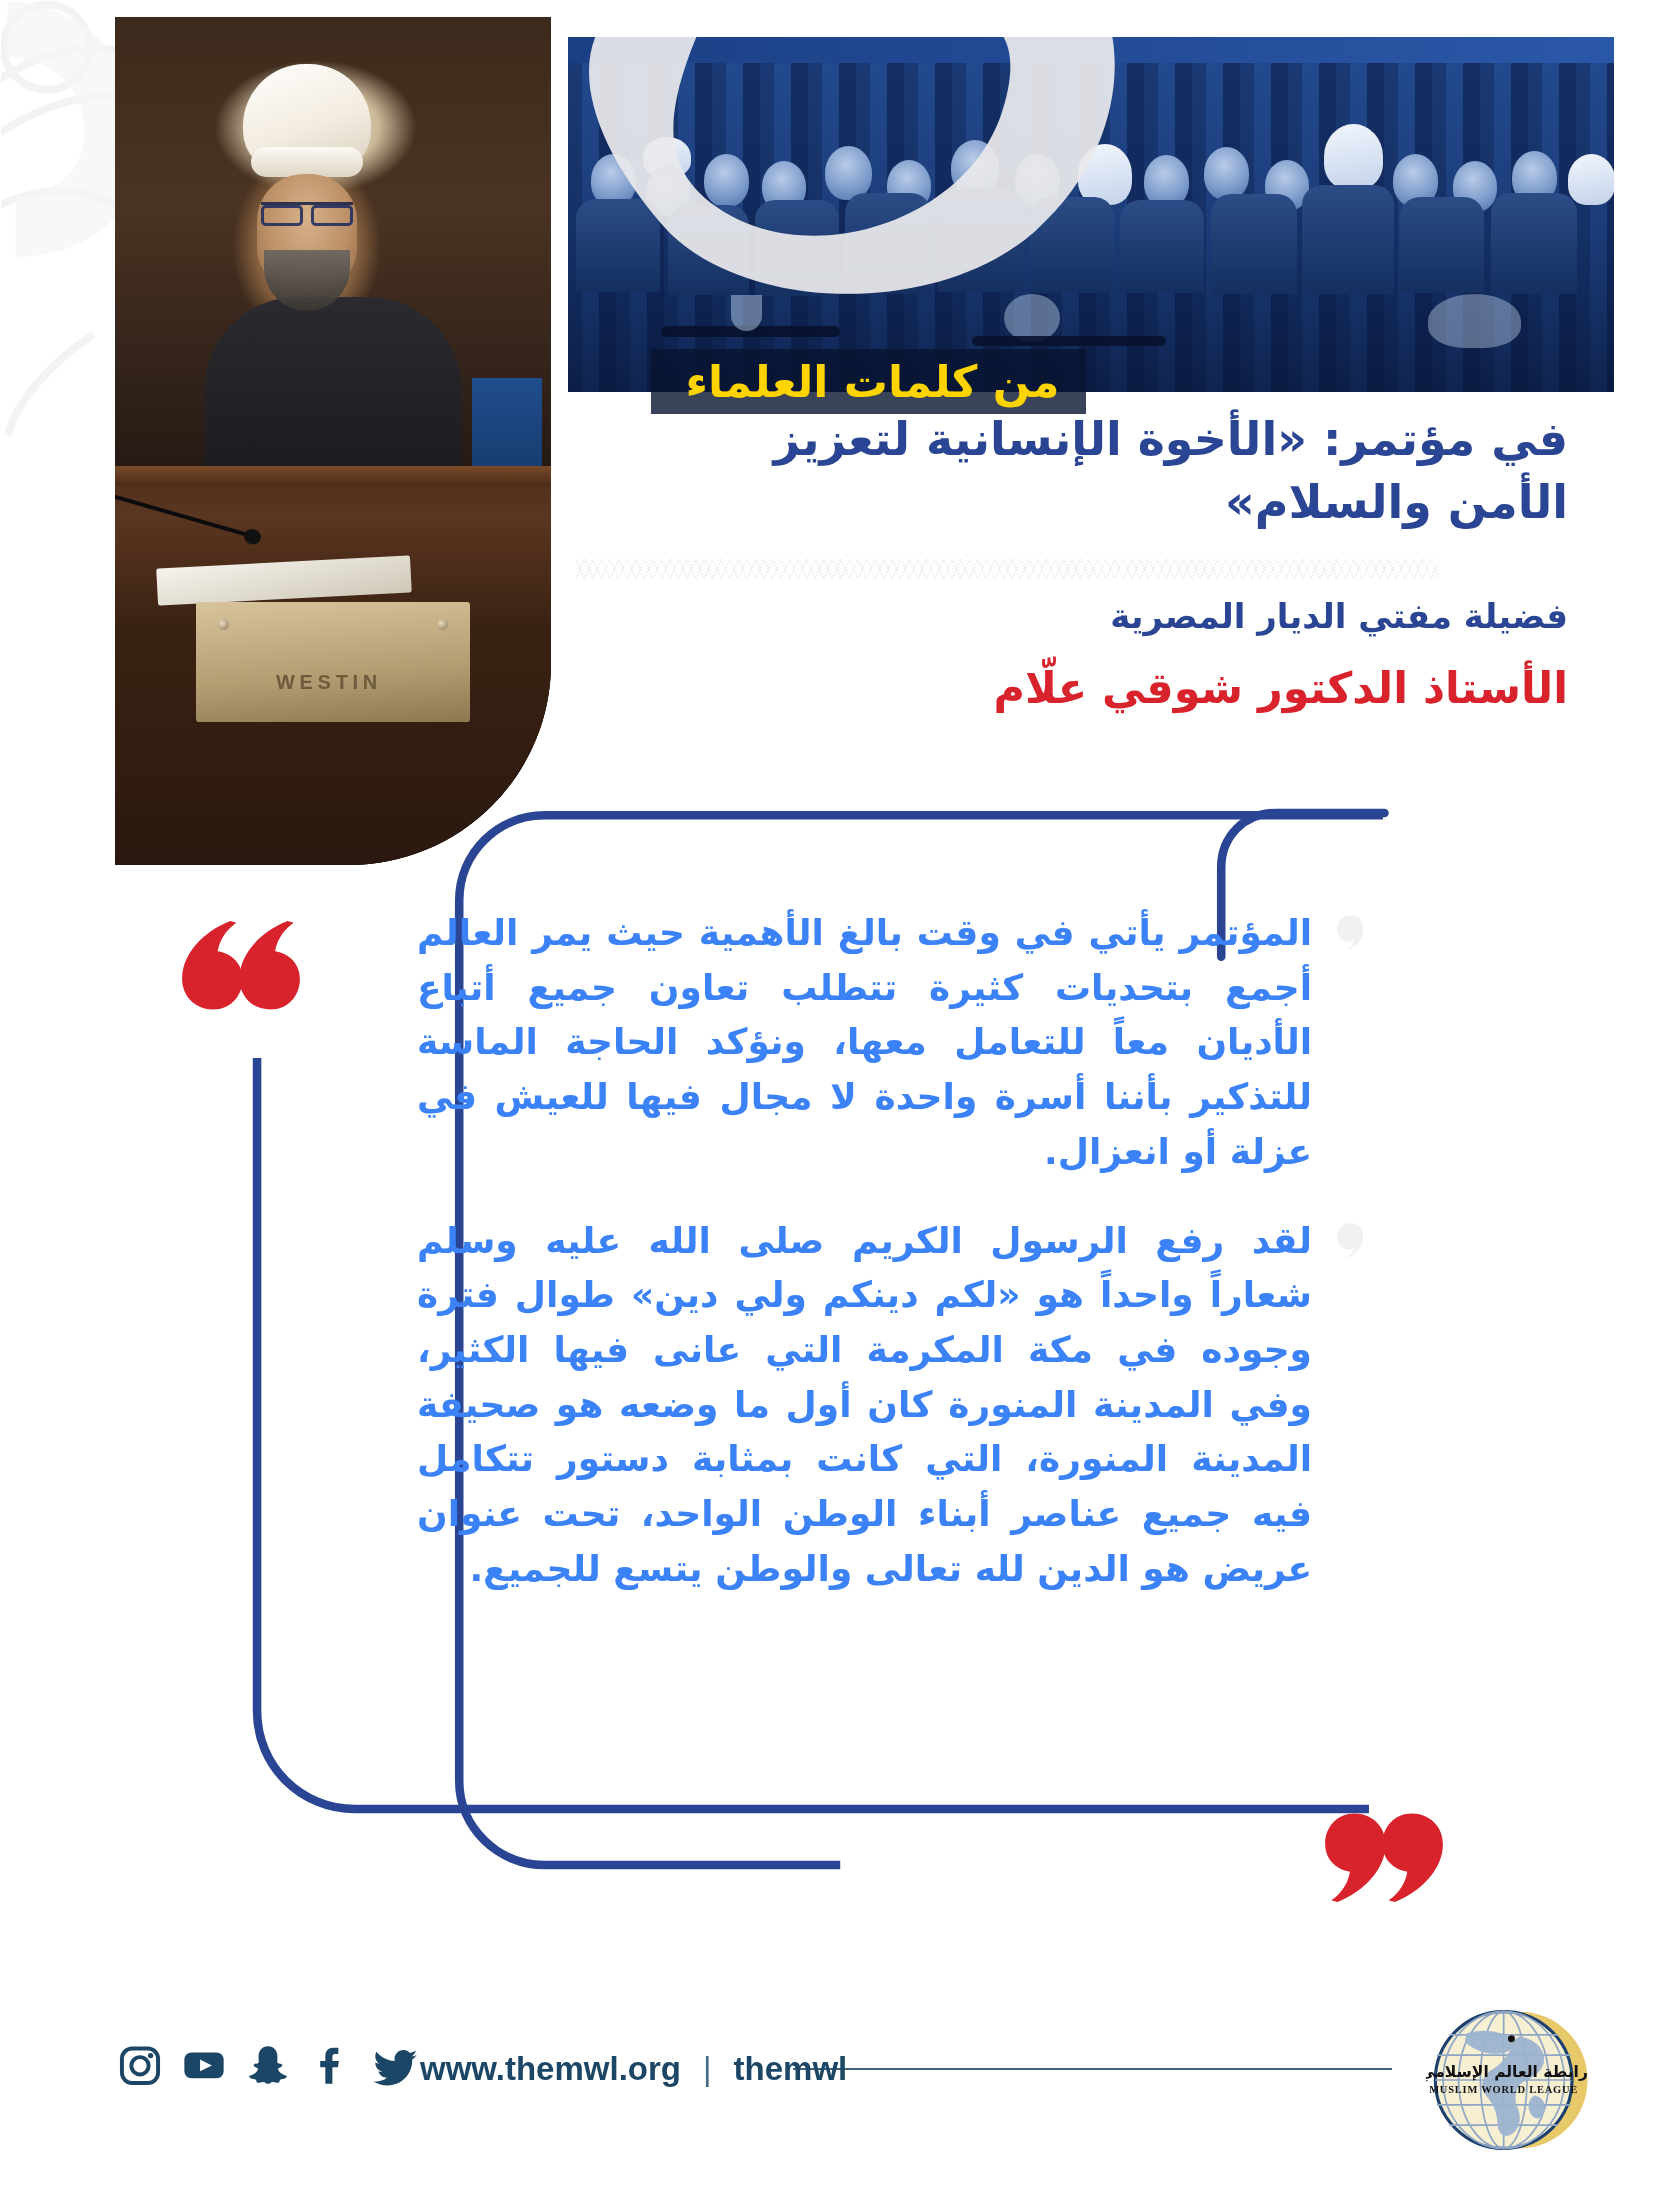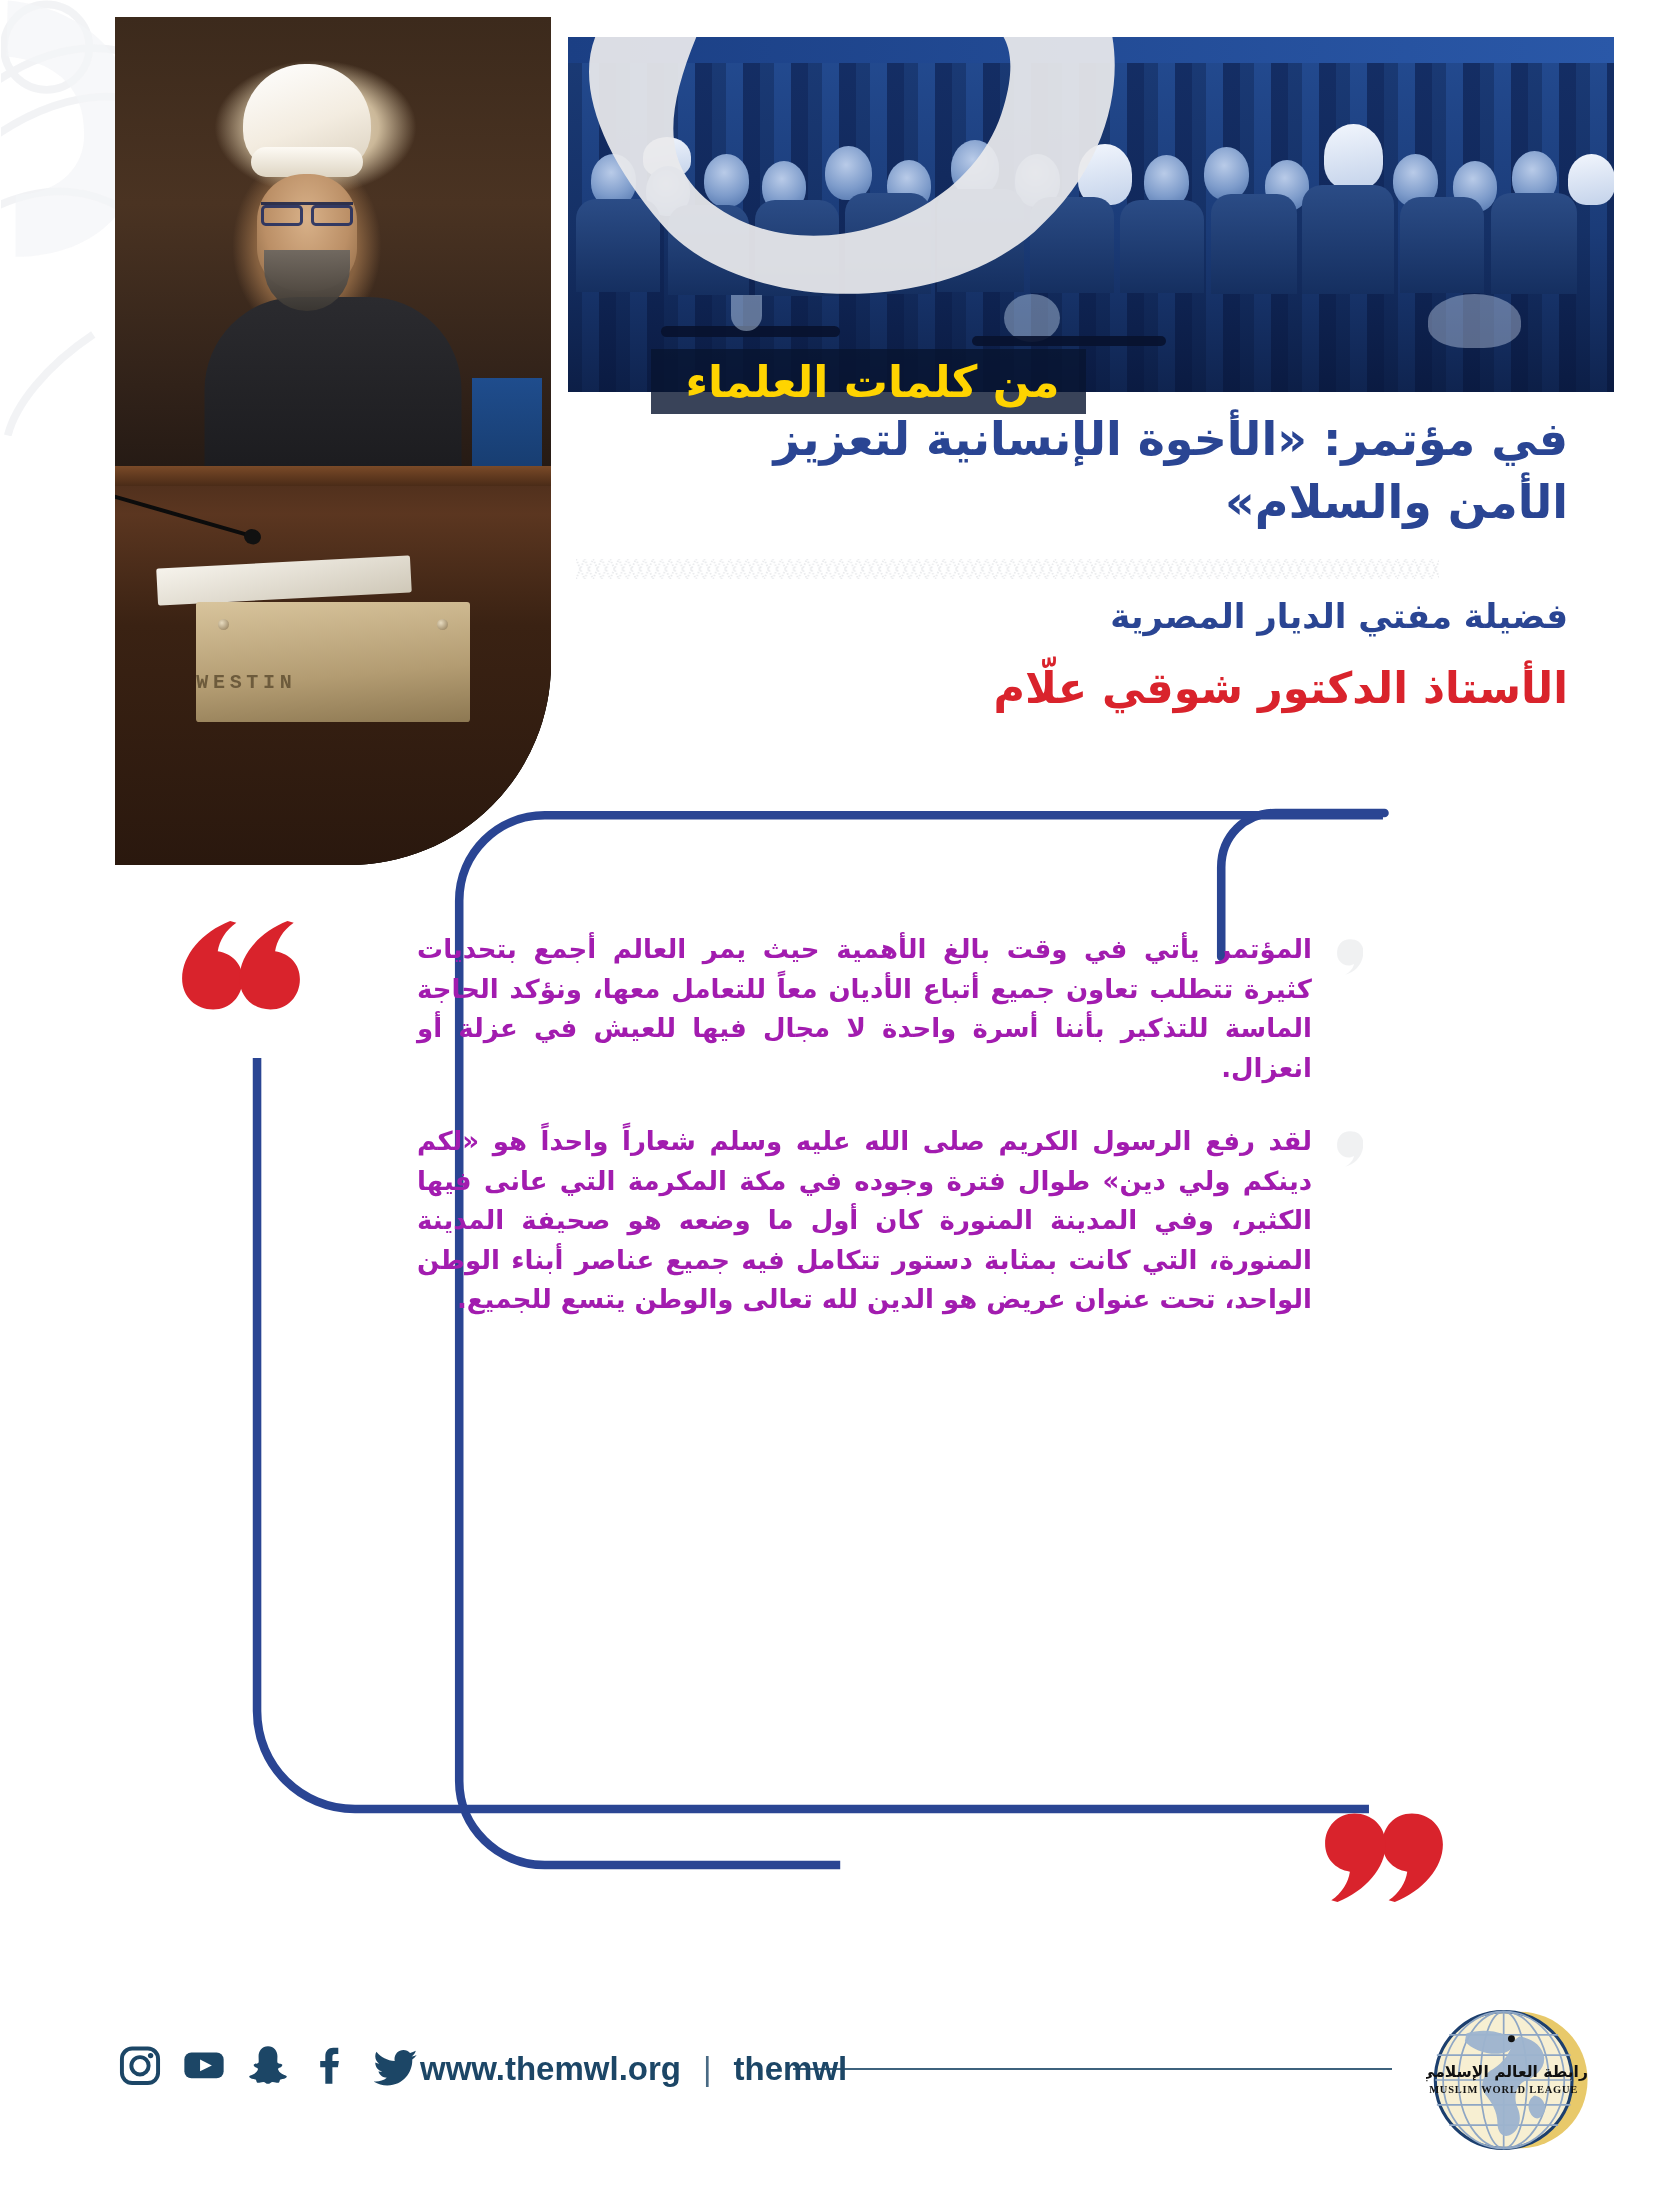--- a/index.html
+++ b/index.html
@@ -82,23 +82,23 @@
   .podium-top{
     position:absolute;left:0;top:0;width:100%;height:20px;
     background:linear-gradient(180deg,#7a4a28,#4a2b17);
   }
   .podium-plate{
     position:absolute;left:22%;top:34%;width:56%;height:30%;
     background:linear-gradient(175deg,#d8c49c 0%,#b39c72 60%,#8d7852 100%);
     border-radius:3.1px;
   }
   .podium-plate span{
-    position:absolute;left:0;right:8px;top:58%;text-align:left;
+    position:absolute;left:0;right:8px;top:58%;text-align:center;
     font-size:20px;letter-spacing:4.7px;color:#6d5b3c;font-weight:700;
-    font-family:Liberation Mono, monospace;
+    font-family:Liberation Sans, sans-serif;
   }
   .podium-screw{
     position:absolute;width:11px;height:11px;border-radius:50%;
     background:radial-gradient(circle at 35% 35%,#e8dcc0,#8a7450);
   }
   .paper{
     position:absolute;left:14%;top:24%;width:52%;height:37px;
     background:linear-gradient(170deg,#f6f3ec,#cfc8b8);
     transform:rotate(-3deg);border-radius:2.3px;
   }
@@ -195,28 +195,27 @@
   .qmark{position:absolute;}
   .qmark svg{display:block;}
 
   
   .quote-body{
     position:absolute;right:342px;top:906px;width:895px;
   }
   .para{
     position:relative;
     text-align:justify;
-    color:#a21caf;
-    font-size:26px;
+    color:#3b82f6;
+    font-size:36px;
     font-weight:700;
     line-height:1.52;
     margin-bottom:34px;
     letter-spacing:-0.2px;
     padding-left:0;
-    margin-top:24px;
   }
   .para:last-child{margin-bottom:0;}
   .bullet{
     position:absolute;right:-51px;top:9.3px;width:26.4px;height:36px;
     opacity:.30;
   }
 
   
   .footer{
     position:absolute;left:0;bottom:0;width:100%;height:233px;

